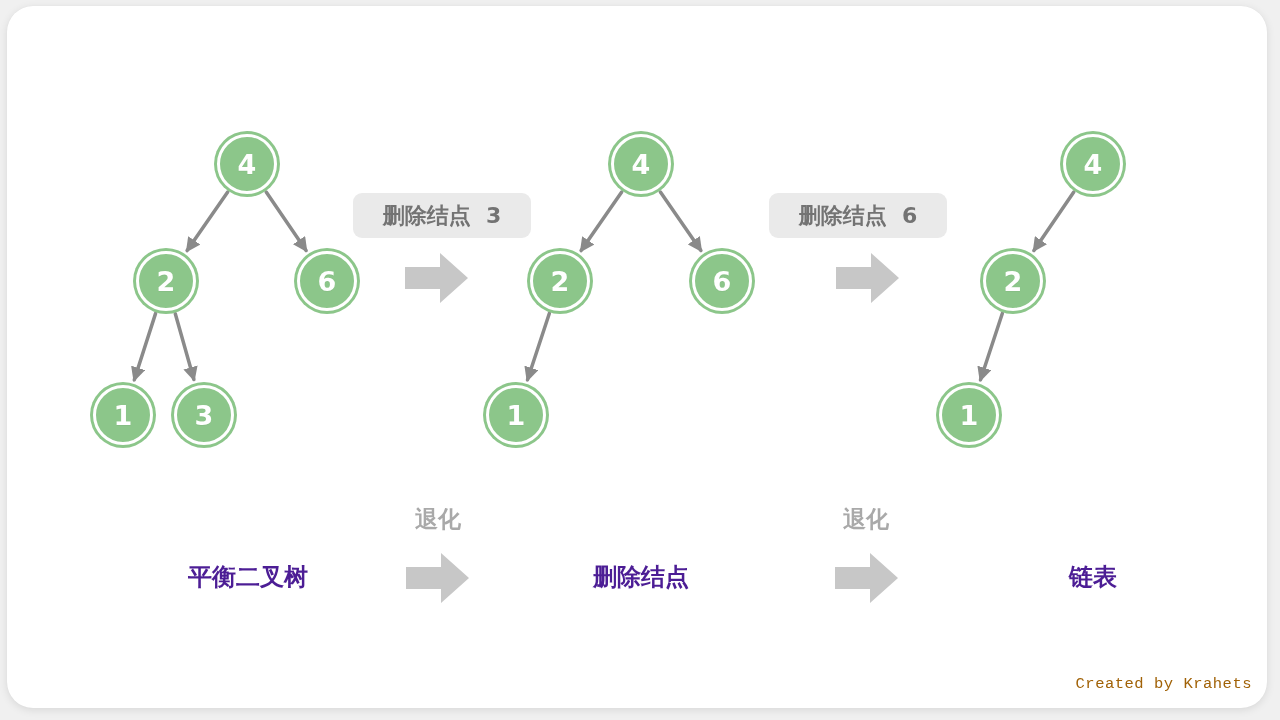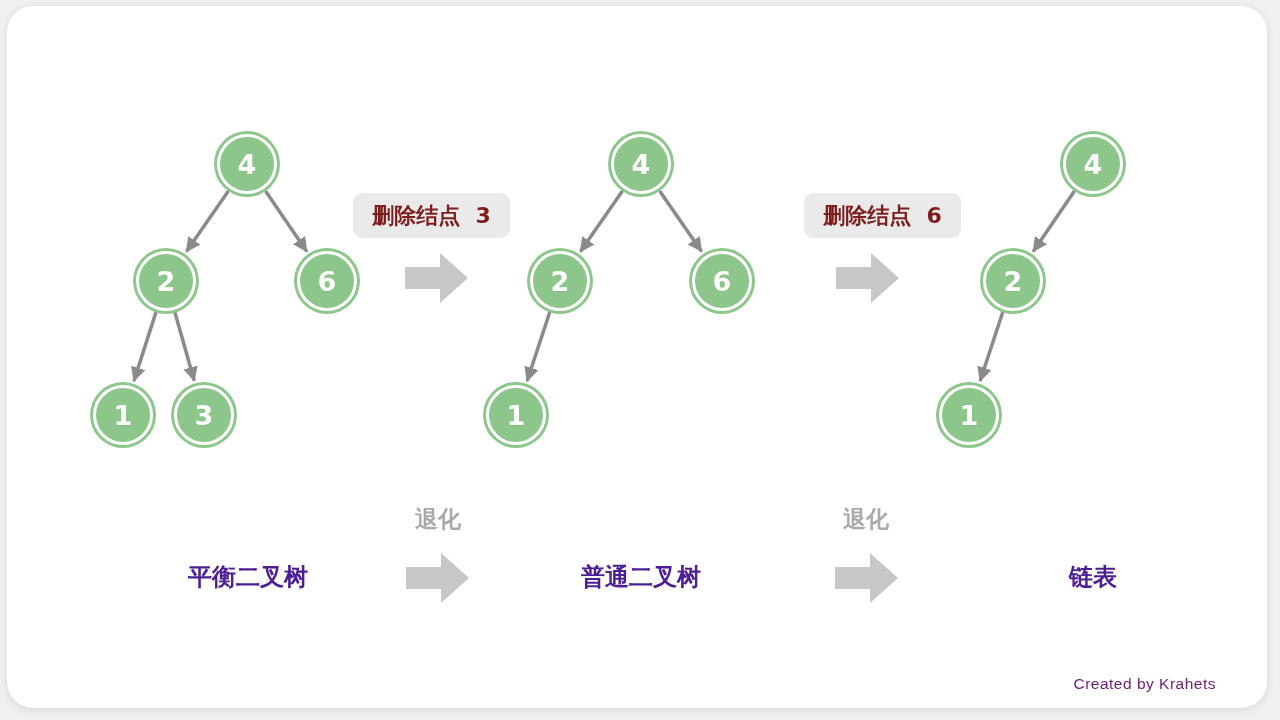--- a/index.html
+++ b/index.html
@@ -37,29 +37,29 @@
   .node .nv {
     color: #ffffff;
     font-size: 27px;
     font-weight: bold;
     line-height: 1;
     text-shadow: 0 1px 0 rgba(0,0,0,0.04);
   }
   .op-label {
     position: absolute;
     height: 45px;
-    width: 157px;
+    width: 178px;
     background: #EAEAEA;
     border-radius: 9px;
     display: flex;
     align-items: center;
     justify-content: center;
     font-size: 22px;
     font-weight: bold;
-    color: #7f1d1d;
+    color: #737373;
     white-space: pre;
   }
   .transition-label {
     position: absolute;
     transform: translate(-50%, -50%);
     font-size: 23px;
     font-weight: bold;
     color: #A9A9A9;
     white-space: nowrap;
     font-family: Liberation Serif, serif;
@@ -67,25 +67,25 @@
   .stage-title {
     position: absolute;
     transform: translate(-50%, -50%);
     font-size: 24px;
     font-weight: bold;
     color: #4c1d95;
     white-space: nowrap;
   }
   .credit {
     position: absolute;
-    left: 1216px; top: 684px;
+    left: 1252px; top: 684px;
     transform: translate(-100%, -50%);
-    font-family: Liberation Sans, sans-serif;
+    font-family: Liberation Mono, monospace;
     font-size: 15.5px;
-    color: #701a75;
+    color: #a16207;
     letter-spacing: 0.5px;
     white-space: nowrap;
   }
 </style>
 </head>
 <body>
 
 <div class="card"></div>
 
 <svg class="overlay" width="1280" height="720" viewBox="0 0 1280 720" xmlns="http://www.w3.org/2000/svg">
@@ -154,22 +154,22 @@
   <span class="nv">4</span>
 </div>
 <div class="node" style="left:983px; top:251px;">
   <span class="nv">2</span>
 </div>
 <div class="node" style="left:939px; top:385px;">
   <span class="nv">1</span>
 </div>
 
 <div class="op-label" style="left:353px; top:193px;">删除结点  3</div>
-<div class="op-label" style="left:804px; top:193px;">删除结点  6</div>
+<div class="op-label" style="left:769px; top:193px;">删除结点  6</div>
 
 <div class="transition-label" style="left:438px; top:519px;">退化</div>
 <div class="transition-label" style="left:866px; top:519px;">退化</div>
 
 <div class="stage-title" style="left:248px; top:577px;">平衡二叉树</div>
-<div class="stage-title" style="left:641px; top:577px;">普通二叉树</div>
+<div class="stage-title" style="left:641px; top:577px;">删除结点</div>
 <div class="stage-title" style="left:1093px; top:577px;text-align:center;">链表</div>
 
 <div class="credit">Created by Krahets</div>
 
 </body></html>

